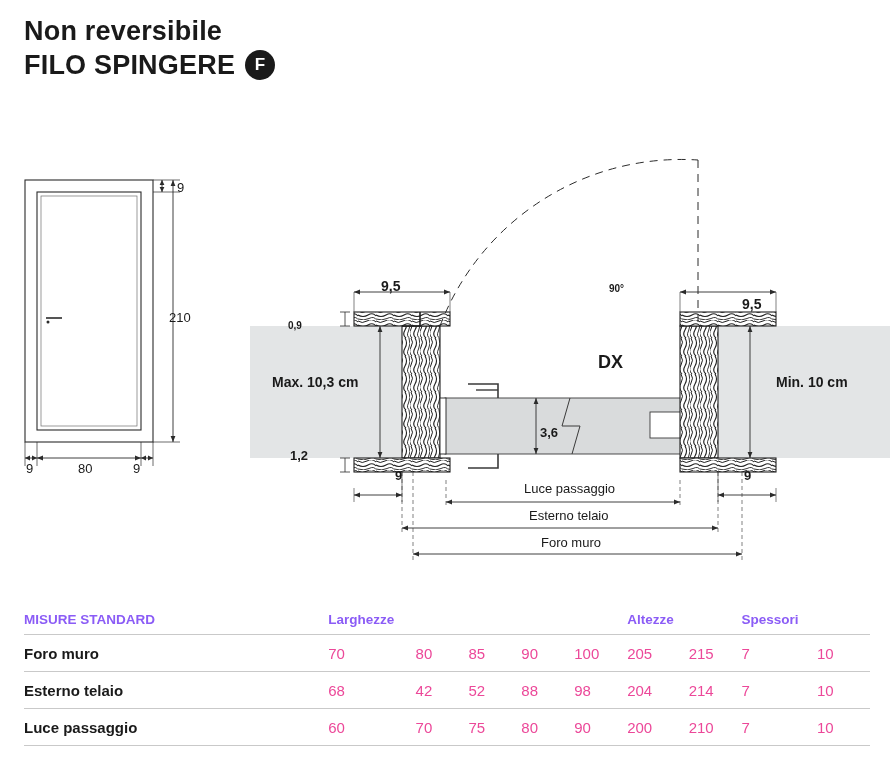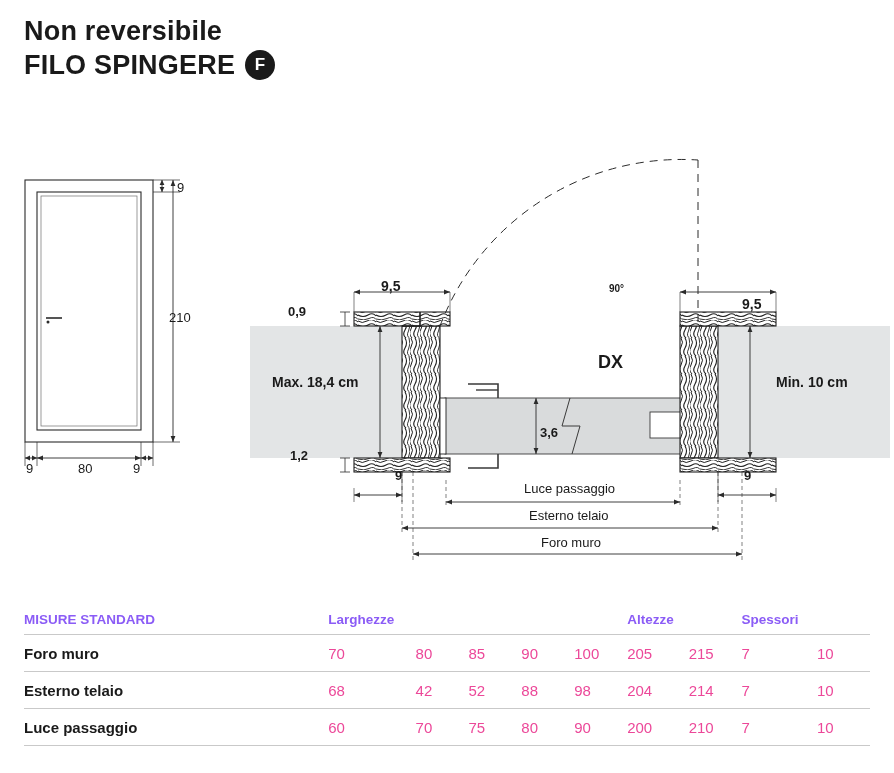--- a/index.html
+++ b/index.html
@@ -246,25 +246,25 @@
 
   <line x1="163" y1="332" x2="163" y2="420" stroke="#2b2b2b" stroke-width="0.6" stroke-dasharray="4 3"></line>
   <line x1="492" y1="332" x2="492" y2="420" stroke="#2b2b2b" stroke-width="0.6" stroke-dasharray="4 3"></line>
   <line x1="163" y1="414" x2="492" y2="414" stroke="#2b2b2b" stroke-width="0.9"></line>
   <polygon points="163,414 169,411.6 169,416.4" fill="#2b2b2b"></polygon>
   <polygon points="492,414 486,411.6 486,416.4" fill="#2b2b2b"></polygon>
 </svg>
 
 <div class="abs lbl lbl-b" style="left:381px; top:278px; font-size:14px;">9,5</div>
 <div class="abs lbl lbl-b" style="left:742px; top:296px; font-size:14px;">9,5</div>
-<div class="abs lbl lbl-b" style="left:288px; top:304px; font-size:13px;">0,9</div>
+<div class="abs lbl lbl-b" style="left:288px; top:320px; font-size:10px;">0,9</div>
 <div class="abs lbl lbl-b" style="left:290px; top:448px; font-size:13px;">1,2</div>
 <div class="abs lbl lbl-b" style="left:609px; top:283px; font-size:10px;">90°</div>
 <div class="abs lbl lbl-b" style="left:557px; top:352px; font-size:18px;margin-left:41px;">DX</div>
-<div class="abs lbl lbl-b" style="left:272px; top:374px; font-size:14px;">Max. 18,4 cm</div>
+<div class="abs lbl lbl-b" style="left:272px; top:374px; font-size:14px;">Max. 10,3 cm</div>
 <div class="abs lbl lbl-b" style="left:776px; top:374px; font-size:14px;">Min. 10 cm</div>
 <div class="abs lbl lbl-b" style="left:540px; top:425px; font-size:13px;">3,6</div>
 <div class="abs lbl lbl-b" style="left:395px; top:468px; font-size:13px;">9</div>
 <div class="abs lbl lbl-b" style="left:744px; top:468px; font-size:13px;">9</div>
 <div class="abs lbl" style="left:524px; top:481px; font-size:13px;">Luce passaggio</div>
 <div class="abs lbl" style="left:529px; top:508px; font-size:13px;">Esterno telaio</div>
 <div class="abs lbl" style="left:541px; top:535px; font-size:13px;">Foro muro</div>
 
 <div class="abs" id="table-wrap">
   <table>

